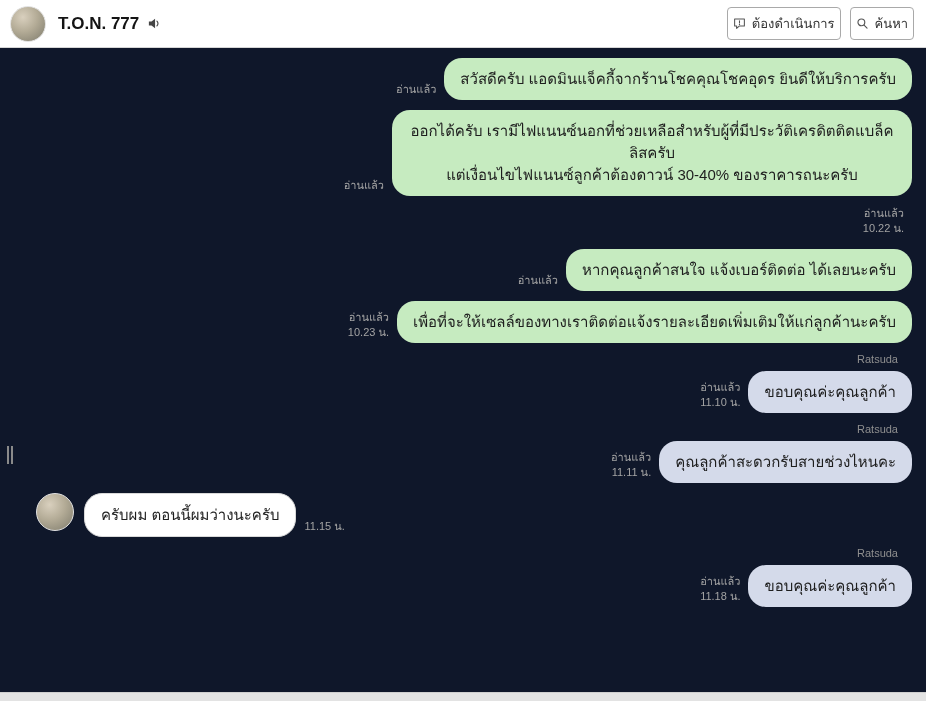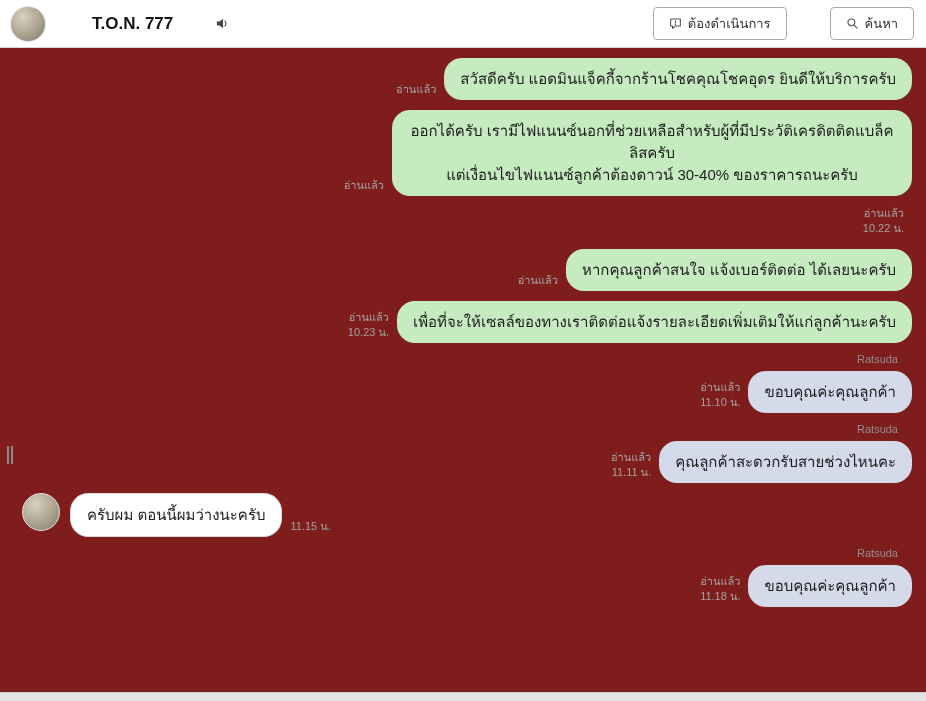--- a/index.html
+++ b/index.html
@@ -6,38 +6,38 @@
   html,body { width:926px; height:701px; }
   body {
     font-family: "Liberation Sans", "DejaVu Sans", sans-serif;
     background:#ffffff; color:#1e1e1e; overflow:hidden;
   }
   .app { width:926px; height:701px; display:flex; flex-direction:column; position:relative; background:#fff; }
 
   
   .header {
     height:48px; flex:0 0 48px; display:flex; align-items:center;
-    padding:0 12px 0 10px; border-bottom:1px solid #d6d6d6; background:#fff;gap:34px;
+    padding:0 12px 0 10px; border-bottom:1px solid #d6d6d6; background:#fff;
   }
   .header .avatar { width:36px; height:36px; margin-right:12px; }
   .title { font-size:17px; font-weight:700; color:#141414; margin-right:8px; }
   .speaker { display:flex; align-items:center; cursor:pointer; }
   .header-spacer { flex:1; }
   .hbtn {
     display:flex; align-items:center; gap:6px; background:#fff;
-    border:1px solid #a9a9a9; border-radius:4px; padding:5px 15px;
+    border:1px solid #a9a9a9; border-radius:4px; padding:5px 5px;
     font-size:13px; color:#333; margin-left:9px; cursor:pointer;
     font-family:inherit;
   }
   .hbtn svg { display:block; }
 
   
   .chat {
-    flex:1; position:relative; overflow:hidden; background:#7f1d1d;
-    padding:10px 14px 0 22px;
+    flex:1; position:relative; overflow:hidden; background:#0f172a;
+    padding:10px 14px 0 36px;
   }
   .row { display:flex; align-items:flex-end; margin-bottom:10px; }
   .row.right { justify-content:flex-end; }
   .row.left  { justify-content:flex-start; }
 
   .bubble {
     max-width:520px; padding:10px 16px; border-radius:18px;
     font-size:15px; line-height:22px; white-space:pre-line; color:#1e1e1e;text-align:center;
   }
   .bubble.green { background:#c6ebc0; }

